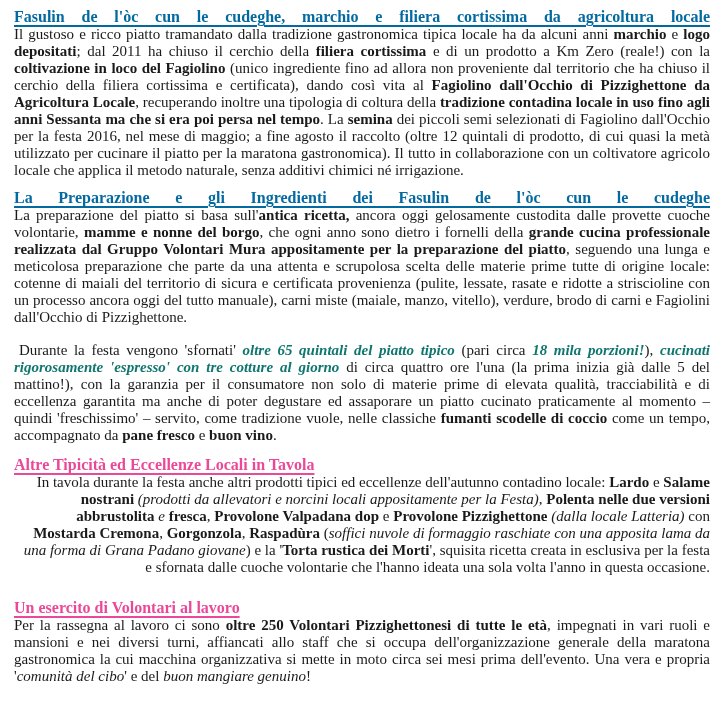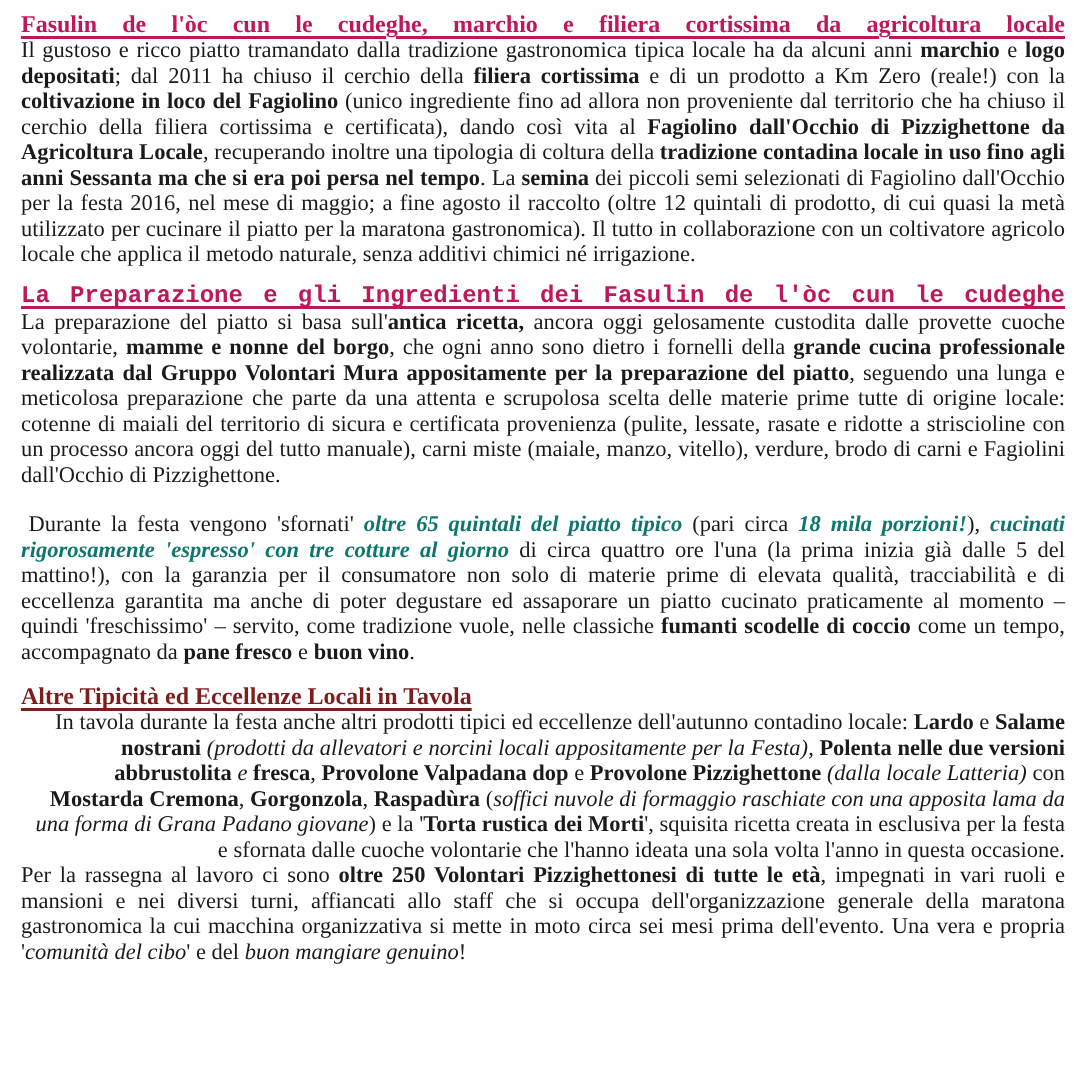--- a/index.html
+++ b/index.html
@@ -13,32 +13,32 @@
   section { display: block; }
   .heading {
     font-weight: bold;
     font-size: 16px;
     line-height: 19px;
     text-decoration: underline;
     text-decoration-thickness: 1.5px;
     text-underline-offset: 3px;
     margin: 0;
   }
-  .heading.maroon { color: #be185d; }
-  .heading.black  { color: #7f1d1d; }
+  .heading.maroon { color: #0369a1; }
+  .heading.black  { color: #ec4899; }
   .heading.stretch { text-align: justify; text-align-last: justify; }
   .para {
     font-size: 15px;
     line-height: 17px;
     margin: 0;
   }
   .para.just { text-align: justify; }
   .para.left { text-align: right; }
   .para.indent { text-indent: 5px; }
-  .mt-h2 { margin-top: 9px; font-family: Liberation Mono, monospace; }
+  .mt-h2 { margin-top: 9px; }
   .mt-blank { margin-top: 16px; }
   .mt-h3 { margin-top: 11px; }
   .mt-h4 { margin-top: 22px; }
   
   .run-n  { font-weight: normal; font-style: normal; margin-top: 48px; }
   .run-b  { font-weight: bold; }
   .run-i  { font-style: italic; }
   .run-bi { font-weight: bold; }
   .run-r  { font-weight: bold; font-style: italic; color: #0f766e; }
 </style>
@@ -57,16 +57,17 @@
     <p class="para just"><span class="run-n">La preparazione del piatto si basa sull'</span><span class="run-bi">antica ricetta,</span><span class="run-n"> ancora oggi gelosamente custodita dalle provette cuoche volontarie, </span><span class="run-bi">mamme  e nonne del borgo</span><span class="run-n">, che ogni anno sono dietro i fornelli della </span><span class="run-bi">grande cucina professionale realizzata dal Gruppo Volontari Mura appositamente per la preparazione del piatto</span><span class="run-n">, seguendo  una lunga e meticolosa preparazione che parte da una attenta e scrupolosa scelta delle materie prime tutte di origine locale: cotenne di maiali del territorio di sicura e certificata provenienza (pulite, lessate, rasate e ridotte a striscioline con un processo ancora oggi del tutto manuale), carni miste (maiale, manzo, vitello), verdure, brodo di carni e Fagiolini dall'Occhio di Pizzighettone.</span></p>
     <p class="para just indent mt-blank"><span class="run-n">Durante la festa vengono 'sfornati' </span><span class="run-r">oltre 65 quintali del piatto tipico</span><span class="run-n"> (pari circa </span><span class="run-r">18 mila porzioni!</span><span class="run-n">), </span><span class="run-r">cucinati rigorosamente 'espresso' con tre cotture al giorno</span><span class="run-n"> di circa quattro ore l'una (la prima inizia già dalle 5 del mattino!), con la garanzia per il consumatore non solo di materie prime di elevata qualità, tracciabilità e di eccellenza garantita ma anche di poter degustare ed assaporare un piatto cucinato praticamente al momento – quindi 'freschissimo' – servito, come tradizione vuole, nelle classiche </span><span class="run-bi">fumanti scodelle di coccio</span><span class="run-n"> come un tempo, accompagnato da </span><span class="run-bi">pane fresco</span><span class="run-n"> e </span><span class="run-bi">buon vino</span><span class="run-n">.</span></p>
   </section>
 
   <section>
     <div class="heading black mt-h3">Altre Tipicità ed Eccellenze Locali in Tavola</div>
     <p class="para left"><span class="run-n">In tavola durante la festa anche altri prodotti tipici ed eccellenze dell'autunno contadino locale: </span><span class="run-bi">Lardo</span><span class="run-n"> e </span><span class="run-bi">Salame nostrani</span><span class="run-i"> (prodotti da allevatori e norcini locali appositamente per la Festa)</span><span class="run-n">, </span><span class="run-bi">Polenta nelle due versioni abbrustolita</span><span class="run-i"> e </span><span class="run-bi">fresca</span><span class="run-n">, </span><span class="run-bi">Provolone Valpadana dop</span><span class="run-n"> e </span><span class="run-bi">Provolone Pizzighettone</span><span class="run-i"> (dalla locale Latteria)</span><span class="run-n"> con </span><span class="run-bi">Mostarda Cremona</span><span class="run-n">, </span><span class="run-bi">Gorgonzola</span><span class="run-n">, </span><span class="run-bi">Raspadùra</span><span class="run-n"> (</span><span class="run-i">soffici nuvole di formaggio raschiate con una apposita lama da una forma di Grana Padano giovane</span><span class="run-n">)  e la '</span><span class="run-bi">Torta rustica dei Morti</span><span class="run-n">', squisita ricetta creata in esclusiva per la festa e sfornata dalle cuoche volontarie che l'hanno ideata una sola volta l'anno in questa occasione.</span></p>
   </section>
 
   <section>
+    <div class="heading black mt-h4">Un esercito di Volontari al lavoro</div>
     <p class="para just"><span class="run-n">Per la rassegna  al lavoro ci sono </span><span class="run-bi">oltre 250 Volontari Pizzighettonesi di tutte le età</span><span class="run-n">, impegnati in vari ruoli e mansioni e nei diversi turni, affiancati allo staff che si occupa dell'organizzazione generale della maratona gastronomica la cui macchina organizzativa si mette in moto circa sei mesi prima dell'evento. Una vera e propria '</span><span class="run-i">comunità del cibo</span><span class="run-n">' e del </span><span class="run-i">buon mangiare genuino</span><span class="run-n">!</span></p>
   </section>
 
 </div>
 
 </body></html>

